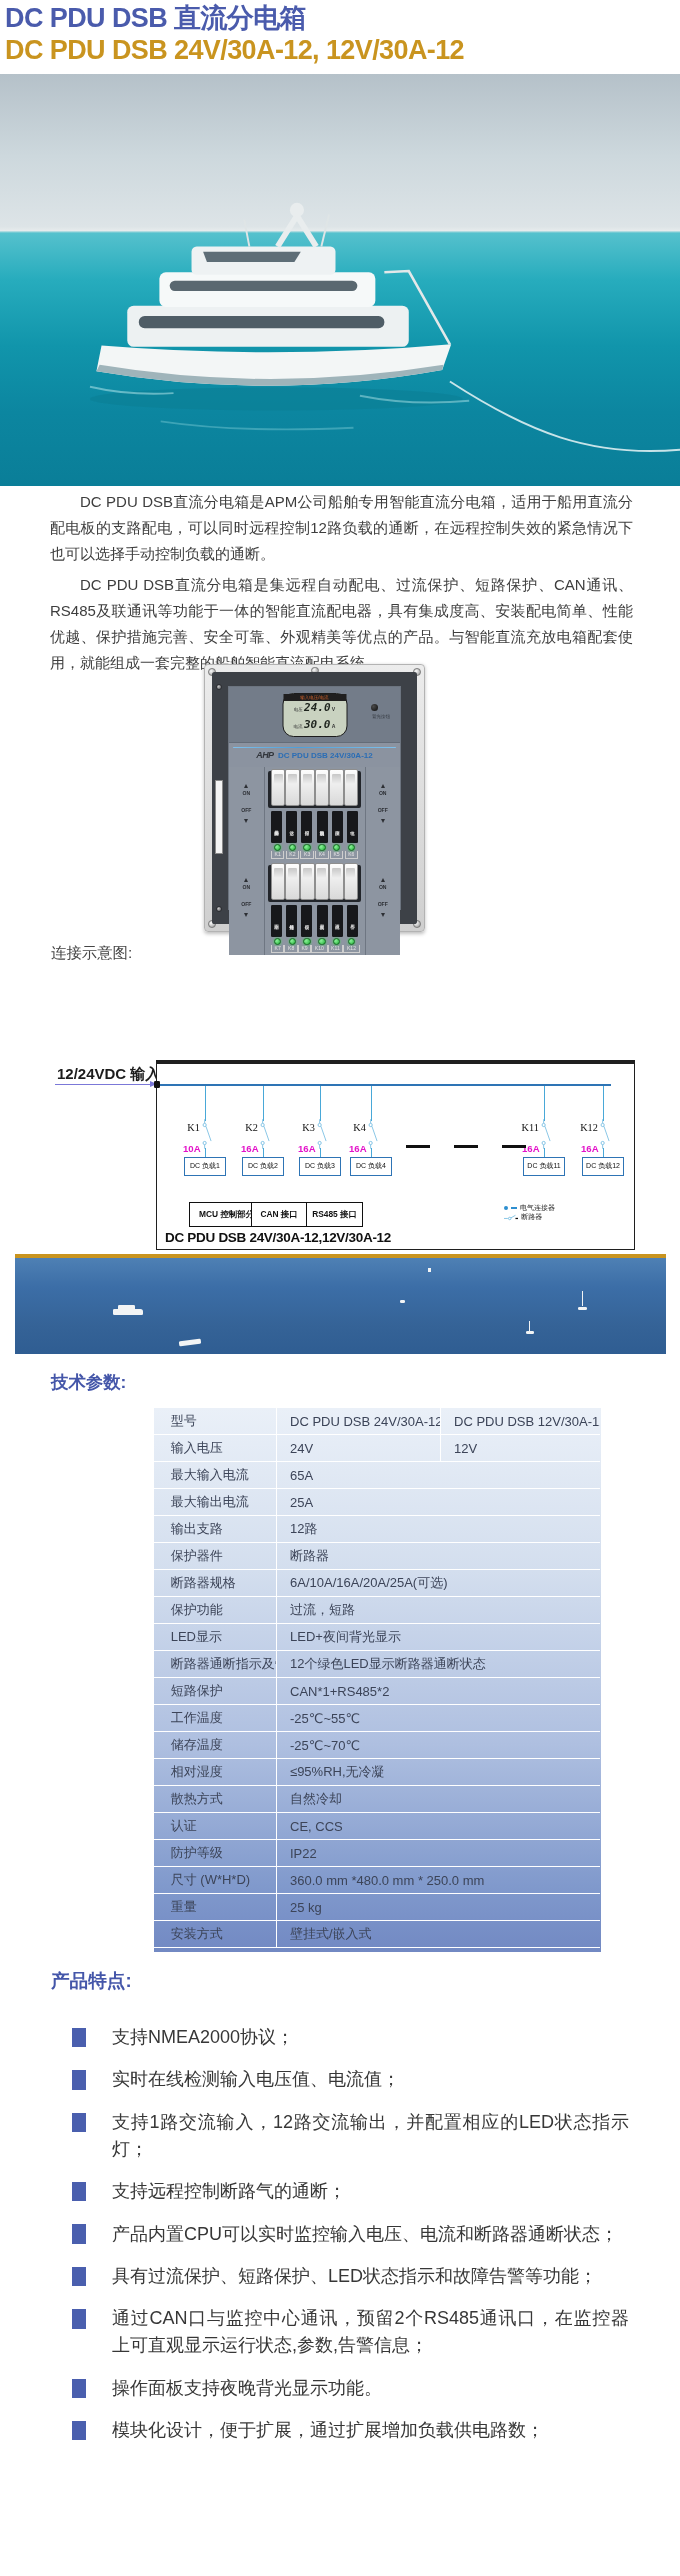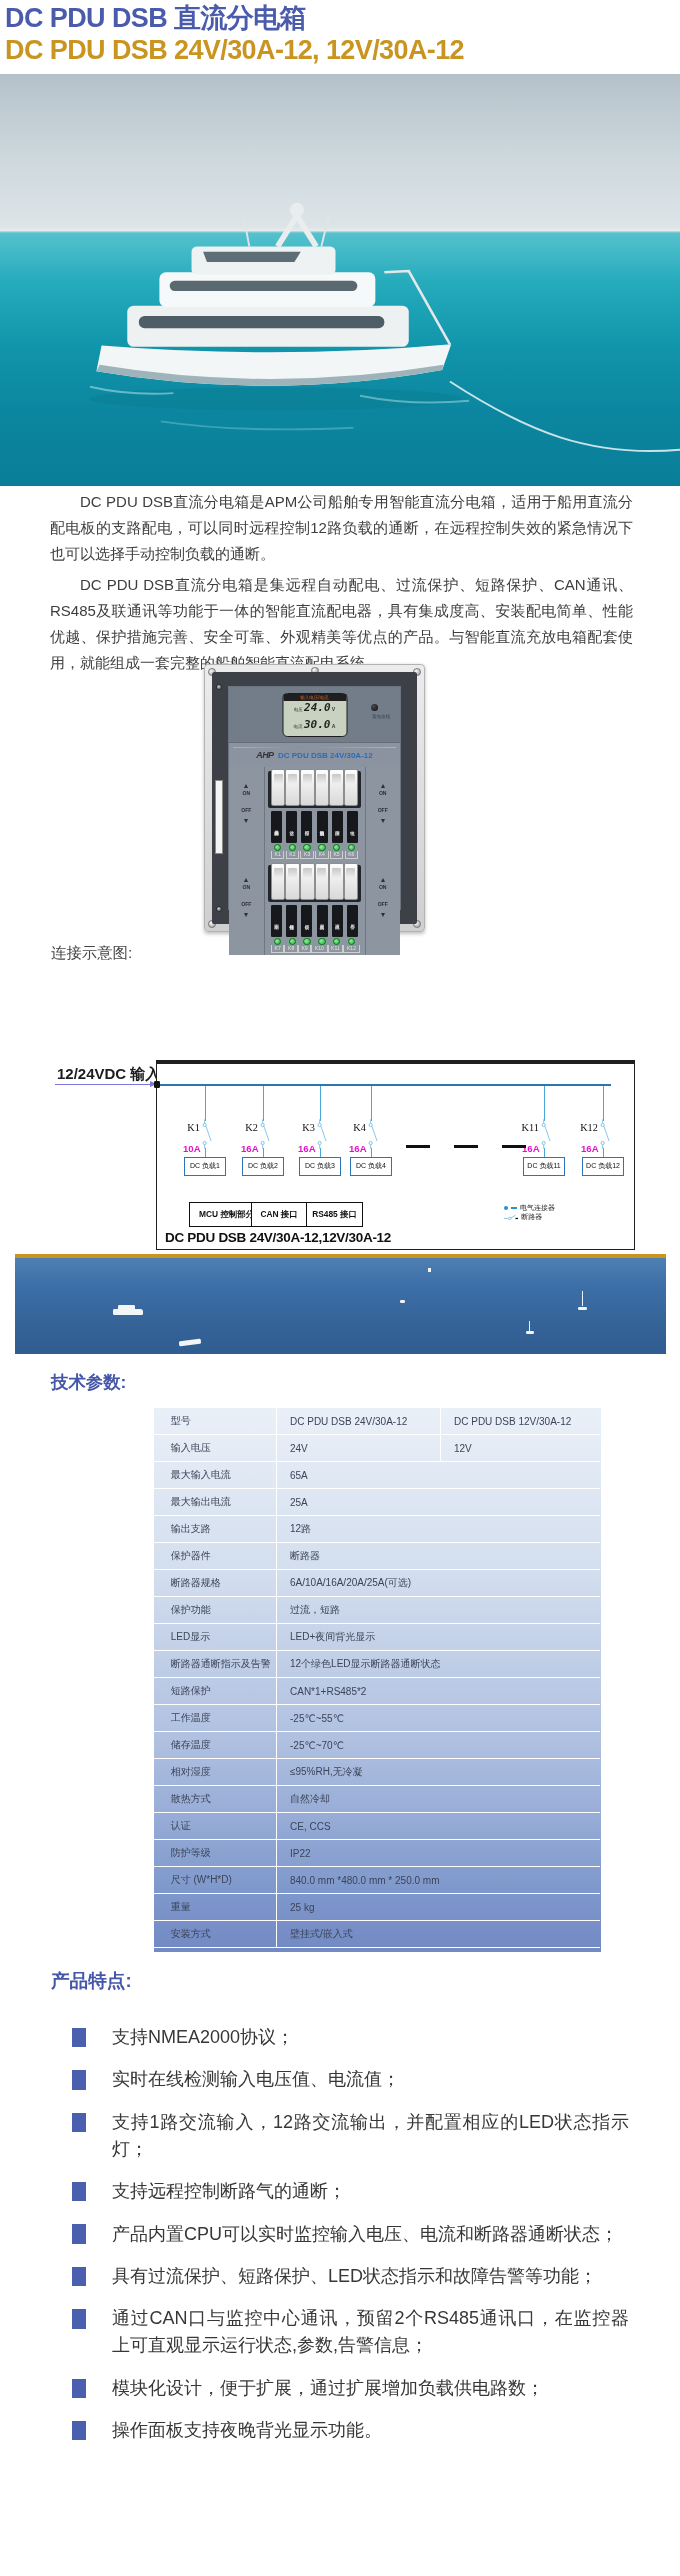--- a/index.html
+++ b/index.html
@@ -30,21 +30,21 @@
     background:radial-gradient(circle at 35% 35%,#fdfdfd,#8f8f8f);border:0.6px solid #777;}
   .dev-bezel{position:absolute;left:8.4px;top:8.4px;right:8.4px;bottom:8.4px;
     background:#3d4147;border-radius:2.6px;}
   .bslot{position:absolute;left:2.6px;top:108px;width:6.4px;height:72px;background:#f4f4f4;border:0.6px solid #8a8a8a;}
   .bscrew{position:absolute;width:4.5px;height:4.5px;border-radius:50%;
     background:radial-gradient(circle at 35% 35%,#c9c9c9,#55585e);border:0.6px solid #2c2e32;}
   .dev-face{position:absolute;left:15.4px;top:14px;right:15.4px;bottom:14px;
     background:linear-gradient(180deg,#99a1ac,#808996);border:0.6px solid #6c747f;}
   .dev-top{position:absolute;left:0;top:0;right:0;height:55px;background:#737c89;border-bottom:0.6px solid #646c78;}
   .lcd{position:absolute;left:50%;top:5.8px;transform:translateX(-50%);width:63px;height:42px;
-    background:#c9d2c0;border:1.3px solid #1c1c1c;border-radius:5px;}
+    background:#c9d2c0;border:1.3px solid #1c1c1c;border-radius:11px;}
   .lcd-head{height:7px;background:#201f1f;color:#d4622a;font-size:4.5px;line-height:7px;text-align:center;overflow:hidden;}
   .lcd-row{display:flex;align-items:baseline;justify-content:center;gap:1.3px;height:16.7px;}
   .lcd-sm{font-size:4.5px;color:#333;}
   .lcd-val{font-family:"DejaVu Sans Mono",monospace;font-weight:bold;font-size:11px;color:#1e241e;font-style:italic;}
   .lcd-unit{font-size:5.1px;color:#333;font-weight:bold;}
   .blk-btn{position:absolute;right:22px;top:16.7px;width:7px;height:7px;border-radius:50%;
     background:radial-gradient(circle at 35% 35%,#4a4a4a,#0c0c0c);}
   .blk-lab{position:absolute;right:10.3px;top:27px;font-size:4.5px;color:#2f343b;}
   .dev-brand{position:absolute;left:0;top:56px;right:0;height:24px;background:#8b93a0;
     border-bottom:0.6px solid #646c78;display:flex;align-items:center;justify-content:center;gap:4.5px;}
@@ -119,21 +119,21 @@
   .gold{left:15px;top:1254px;width:651px;height:3.9px;background:#c9941f;}
   .sea{left:15px;top:1258px;width:651px;height:96px;
     background:linear-gradient(180deg,#4e80b4 0%,#3c6ea7 30%,#356397 70%,#2f5d92 100%);}
   .boat{position:absolute;background:#f2f4f5;}
 
   
   .h-spec{left:51px;top:1370px;font-size:17.4px;font-weight:bold;color:#4456a9;}
   .spec-table{left:154px;top:1408px;width:447px;height:544px;
     background:linear-gradient(180deg,#eaf0f8 0%,#d3deee 30%,#aebfe0 62%,#8099cc 88%,#7289c3 100%);
     display:grid;grid-template-columns:123px 164px 159px;grid-auto-rows:27px;}
-  .cell{display:flex;align-items:center;font-size:10px;color:#3c4458;
+  .cell{display:flex;align-items:center;font-size:13px;color:#3c4458;
     border-bottom:1.9px solid #fff;overflow:hidden;white-space:nowrap;text-align:right;}
   .cell.lab{padding-left:16.7px;border-right:1.9px solid #fff;}
   .cell.v{padding-left:13px;}
   .cell.vsep{border-right:1.9px solid #fff;}
   .cell.span2{grid-column:2/4;}
 
   
   .h-feat{left:51px;top:1968px;font-size:18.6px;font-weight:bold;color:#4456a9;}
   .features{left:72px;top:2024px;width:557px;}
   .feat{display:flex;margin-bottom:15.4px;}
@@ -479,21 +479,21 @@
     <div class="cell v span2">-25℃~70℃</div>
     <div class="cell lab">相对湿度</div>
     <div class="cell v span2">≤95%RH,无冷凝</div>
     <div class="cell lab">散热方式</div>
     <div class="cell v span2">自然冷却</div>
     <div class="cell lab">认证</div>
     <div class="cell v span2">CE, CCS</div>
     <div class="cell lab">防护等级</div>
     <div class="cell v span2">IP22</div>
     <div class="cell lab">尺寸 (W*H*D)</div>
-    <div class="cell v span2">840.0 mm *480.0 mm * 250.0 mm</div>
+    <div class="cell v span2">360.0 mm *480.0 mm * 250.0 mm</div>
     <div class="cell lab">重量</div>
     <div class="cell v span2">25 kg</div>
     <div class="cell lab">安装方式</div>
     <div class="cell v span2">壁挂式/嵌入式</div>
   </div>
 
   <div class="abs h-feat">产品特点:</div>
   <div class="abs features">
     <div class="feat">
       <span class="sq"></span>
@@ -518,22 +518,22 @@
     <div class="feat">
       <span class="sq"></span>
       <span class="ftext">具有过流保护、短路保护、LED状态指示和故障告警等功能；</span>
     </div>
     <div class="feat">
       <span class="sq"></span>
       <span class="ftext">通过CAN口与监控中心通讯，预留2个RS485通讯口，在监控器上可直观显示运行状态,参数,告警信息；</span>
     </div>
     <div class="feat">
       <span class="sq"></span>
+      <span class="ftext">操作面板支持夜晚背光显示功能。</span>
+    </div>
+    <div class="feat">
+      <span class="sq"></span>
       <span class="ftext">模块化设计，便于扩展，通过扩展增加负载供电路数；</span>
     </div>
-    <div class="feat">
-      <span class="sq"></span>
-      <span class="ftext">操作面板支持夜晚背光显示功能。</span>
-    </div>
   </div>
 
 </div>
 
 
 </body></html>

